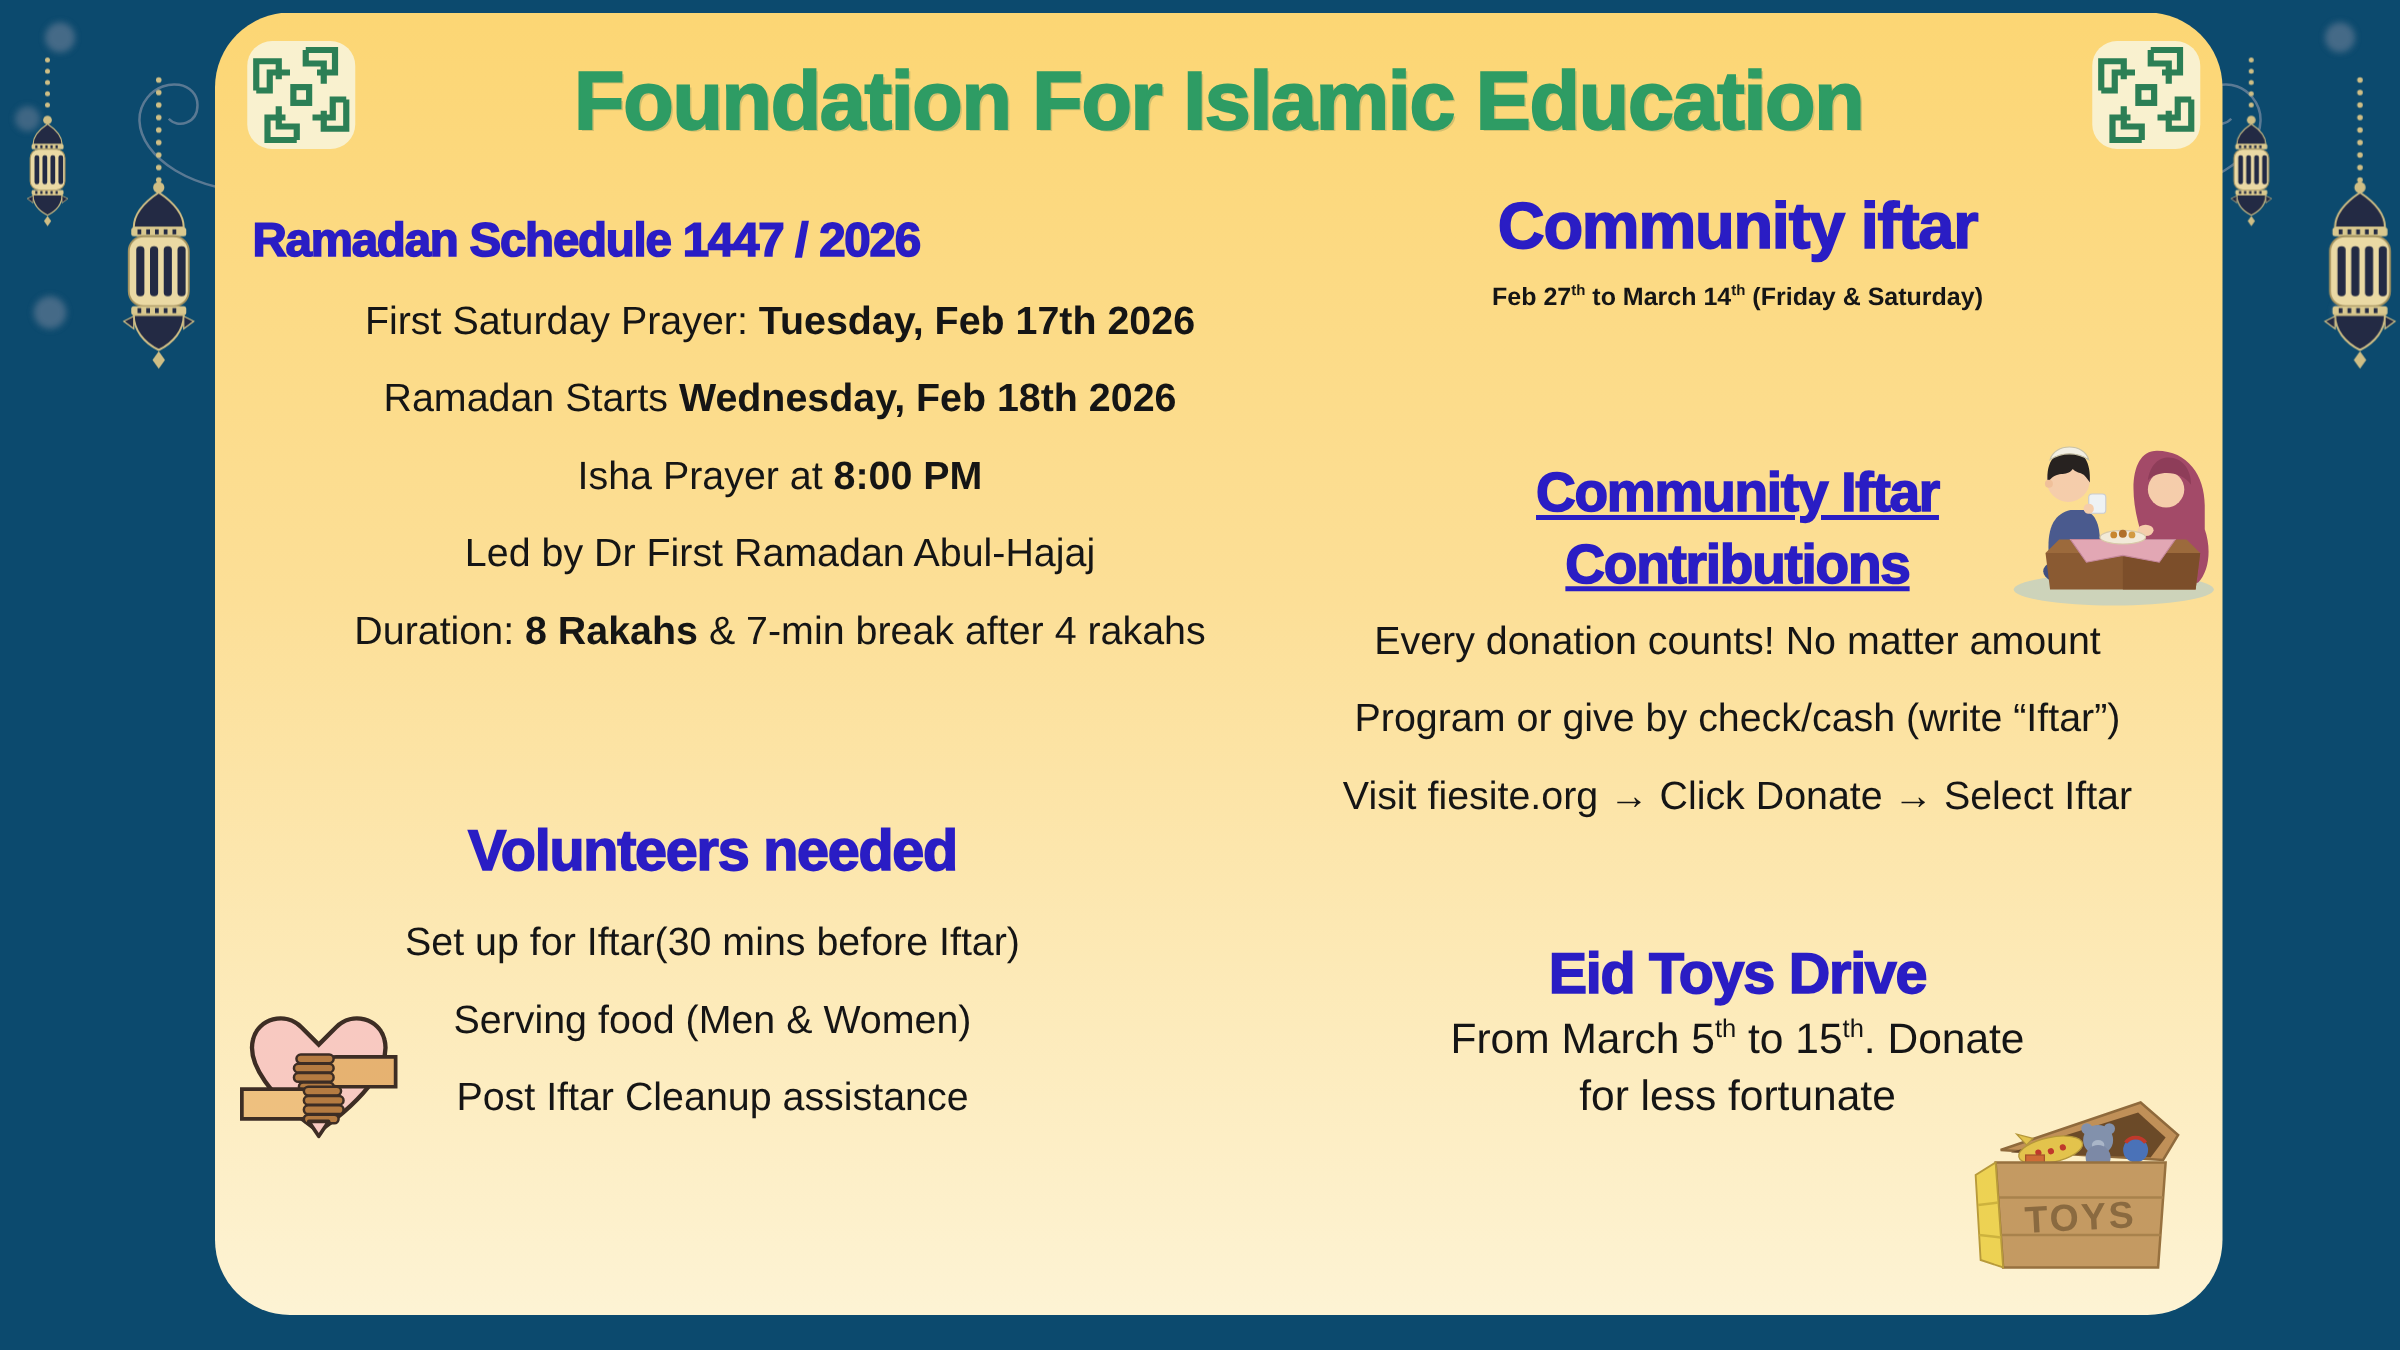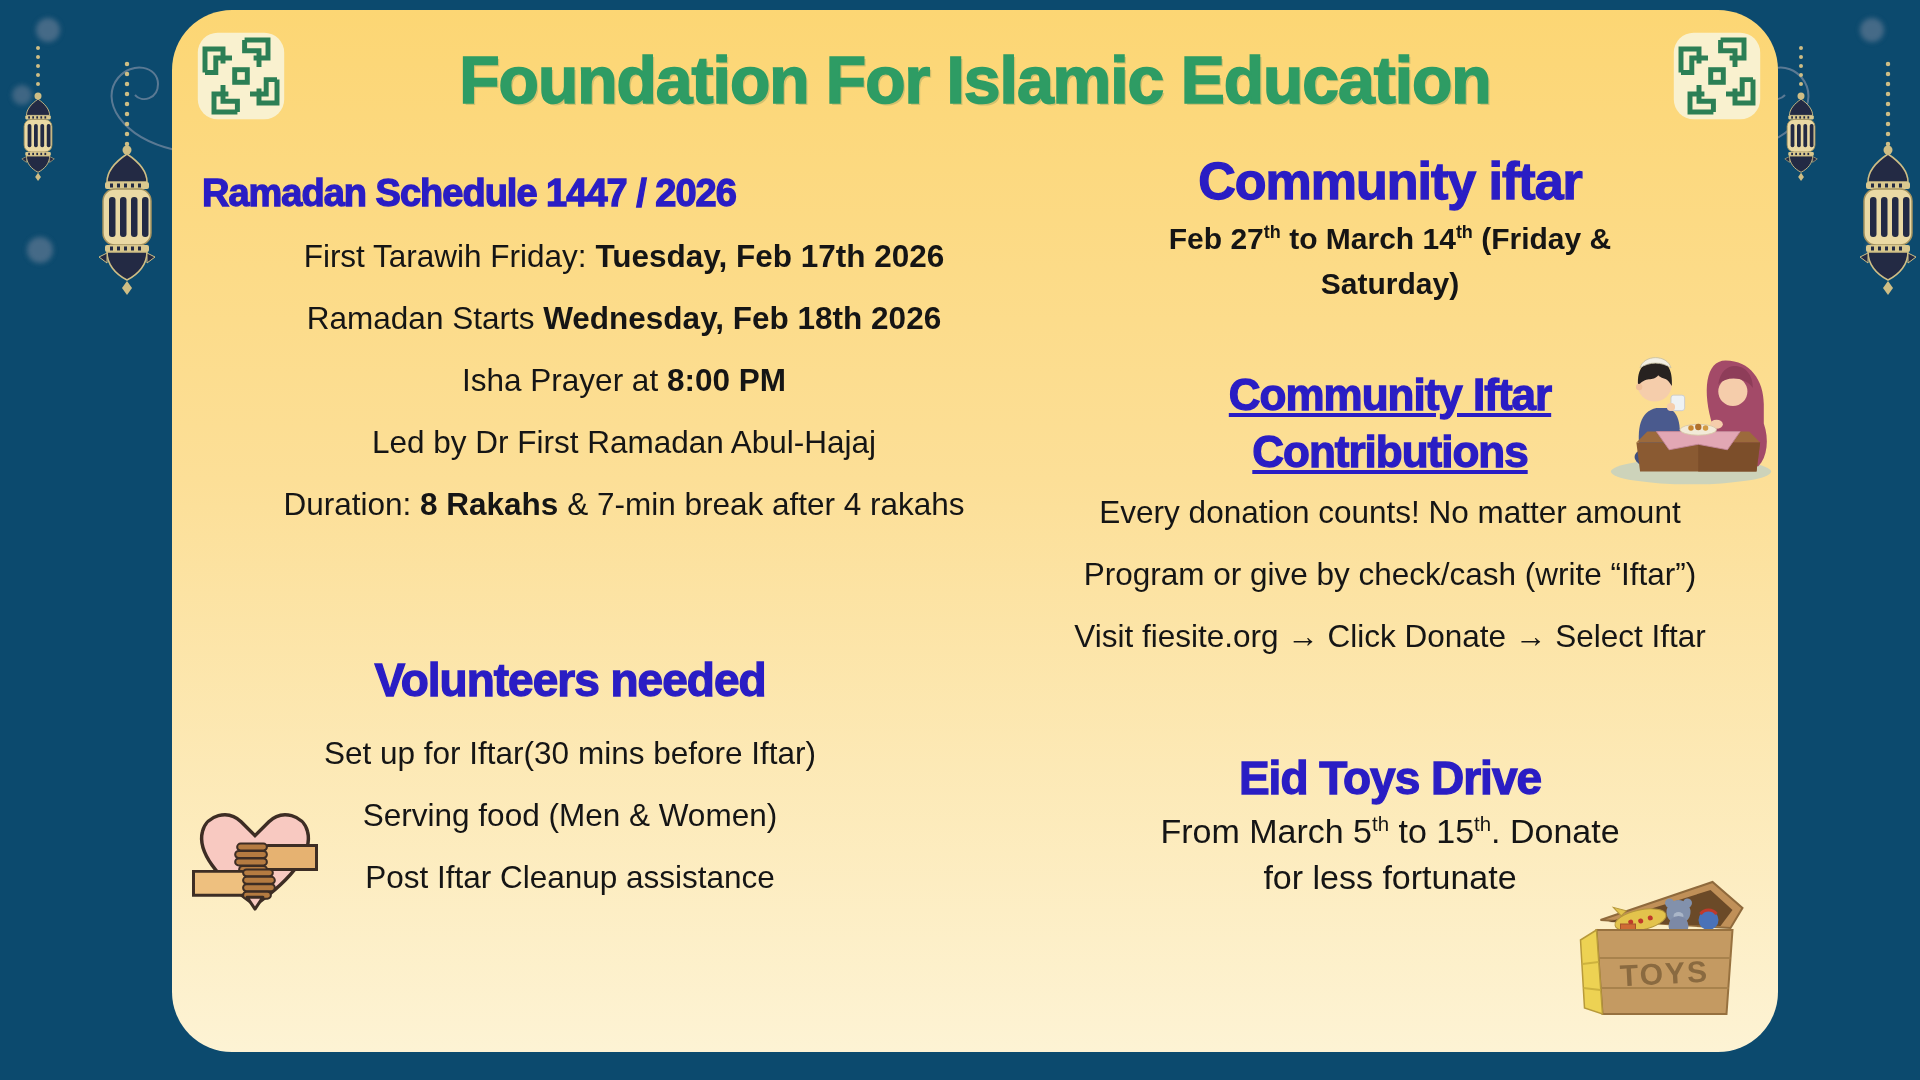--- a/index.html
+++ b/index.html
@@ -26,21 +26,21 @@
   sup{font-size:.6em;vertical-align:super;line-height:0;}
   
   .schedule-head{position:absolute;left:30px;top:145px;width:850px;font-size:38px;line-height:52px;text-align:left;margin-top:12px;}
   .schedule-lines{position:absolute;left:27px;top:215px;width:850px;}
   .volunteers-head{position:absolute;left:18px;top:644px;width:760px;font-size:46px;line-height:52px;text-align:center;}
   .volunteer-lines{position:absolute;left:18px;top:712px;width:760px;}
   .heart-icon{position:absolute;left:10px;top:784px;width:146px;height:124px;}
   
   .rcol{position:absolute;left:858px;width:720px;text-align:center;}
   .iftar-head{top:145px;font-size:52px;line-height:52px;}
-  .iftar-dates{top:206px;font-weight:bold;font-size:30px;line-height:45px;color:#151515;}
+  .iftar-dates{top:206px;font-weight:bold;font-size:20px;line-height:45px;color:#151515;}
   .iftar-dates .inner{max-width:520px;margin:0 auto;}
   .contrib-head{top:356px;font-size:44px;line-height:57px;text-decoration:underline;}
   .contrib-head .inner{max-width:470px;margin:0 auto;}
   .contrib-lines{top:471px;}
   .toys-head{top:742px;font-size:46px;line-height:52px;}
   .toys-lines{top:798px;font-size:34px;line-height:46px;color:#151515;}
   .toys-lines .inner{max-width:500px;margin:0 auto;}
   .family-illus{position:absolute;left:1428px;top:326px;width:182px;height:152px;}
   .toysbox-illus{position:absolute;left:1398px;top:858px;width:186px;height:150px;}
   
@@ -169,21 +169,21 @@
             <path transform="rotate(180 50 50)" d="M54,10 L80,10 L80,30 L64,30 M54,10 L54,22 L70,22 L70,40"></path>
             <path transform="rotate(270 50 50)" d="M54,10 L80,10 L80,30 L64,30 M54,10 L54,22 L70,22 L70,40"></path>
           </g>
           <rect x="43" y="43" width="14" height="14"></rect>
         </g>
       </svg>
     </div>
 
     <h2 class="h-blue schedule-head">Ramadan Schedule 1447 / 2026</h2>
     <div class="schedule-lines">
-      <p class="bodyline"><span>First Tarawih Friday: </span><span class="b">Tuesday, Feb 17th 2026</span></p>
+      <p class="bodyline"><span>First Saturday Prayer: </span><span class="b">Tuesday, Feb 17th 2026</span></p>
       <p class="bodyline"><span>Ramadan Starts </span><span class="b">Wednesday, Feb 18th 2026</span></p>
       <p class="bodyline"><span>Isha Prayer at </span><span class="b">8:00 PM</span></p>
       <p class="bodyline"><span>Led by Dr First Ramadan Abul-Hajaj</span></p>
       <p class="bodyline"><span>Duration: </span><span class="b">8 Rakahs</span><span> &amp; 7-min break after 4 rakahs</span></p>
     </div>
 
     <h2 class="h-blue volunteers-head">Volunteers needed</h2>
     <div class="volunteer-lines">
       <p class="bodyline">Set up for Iftar(30 mins before Iftar)</p>
       <p class="bodyline">Serving food (Men &amp; Women)</p>

